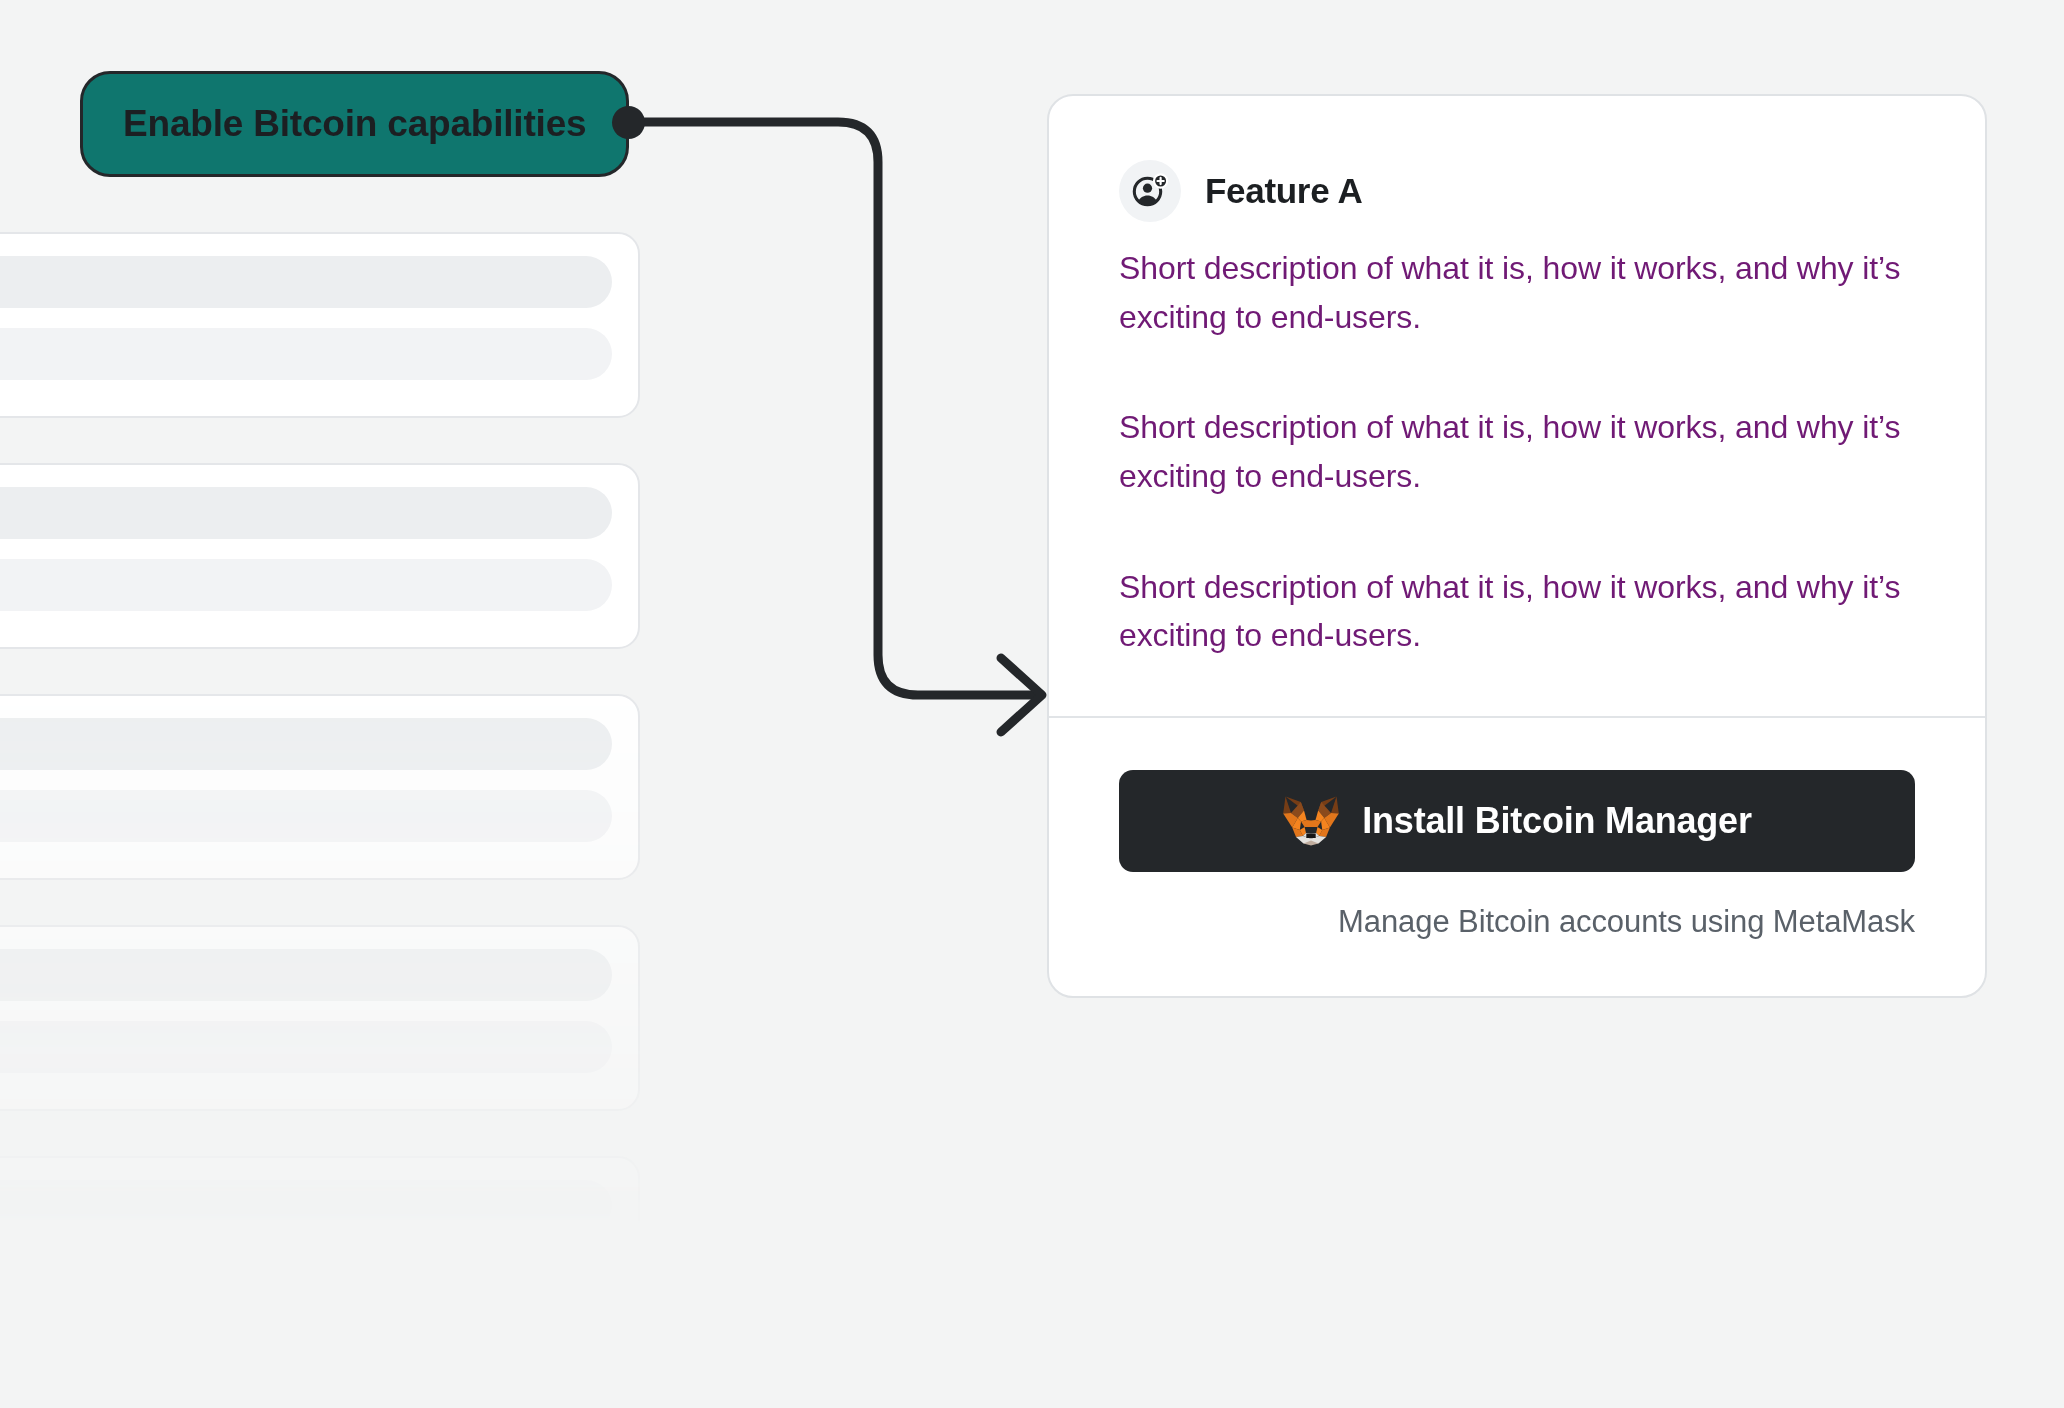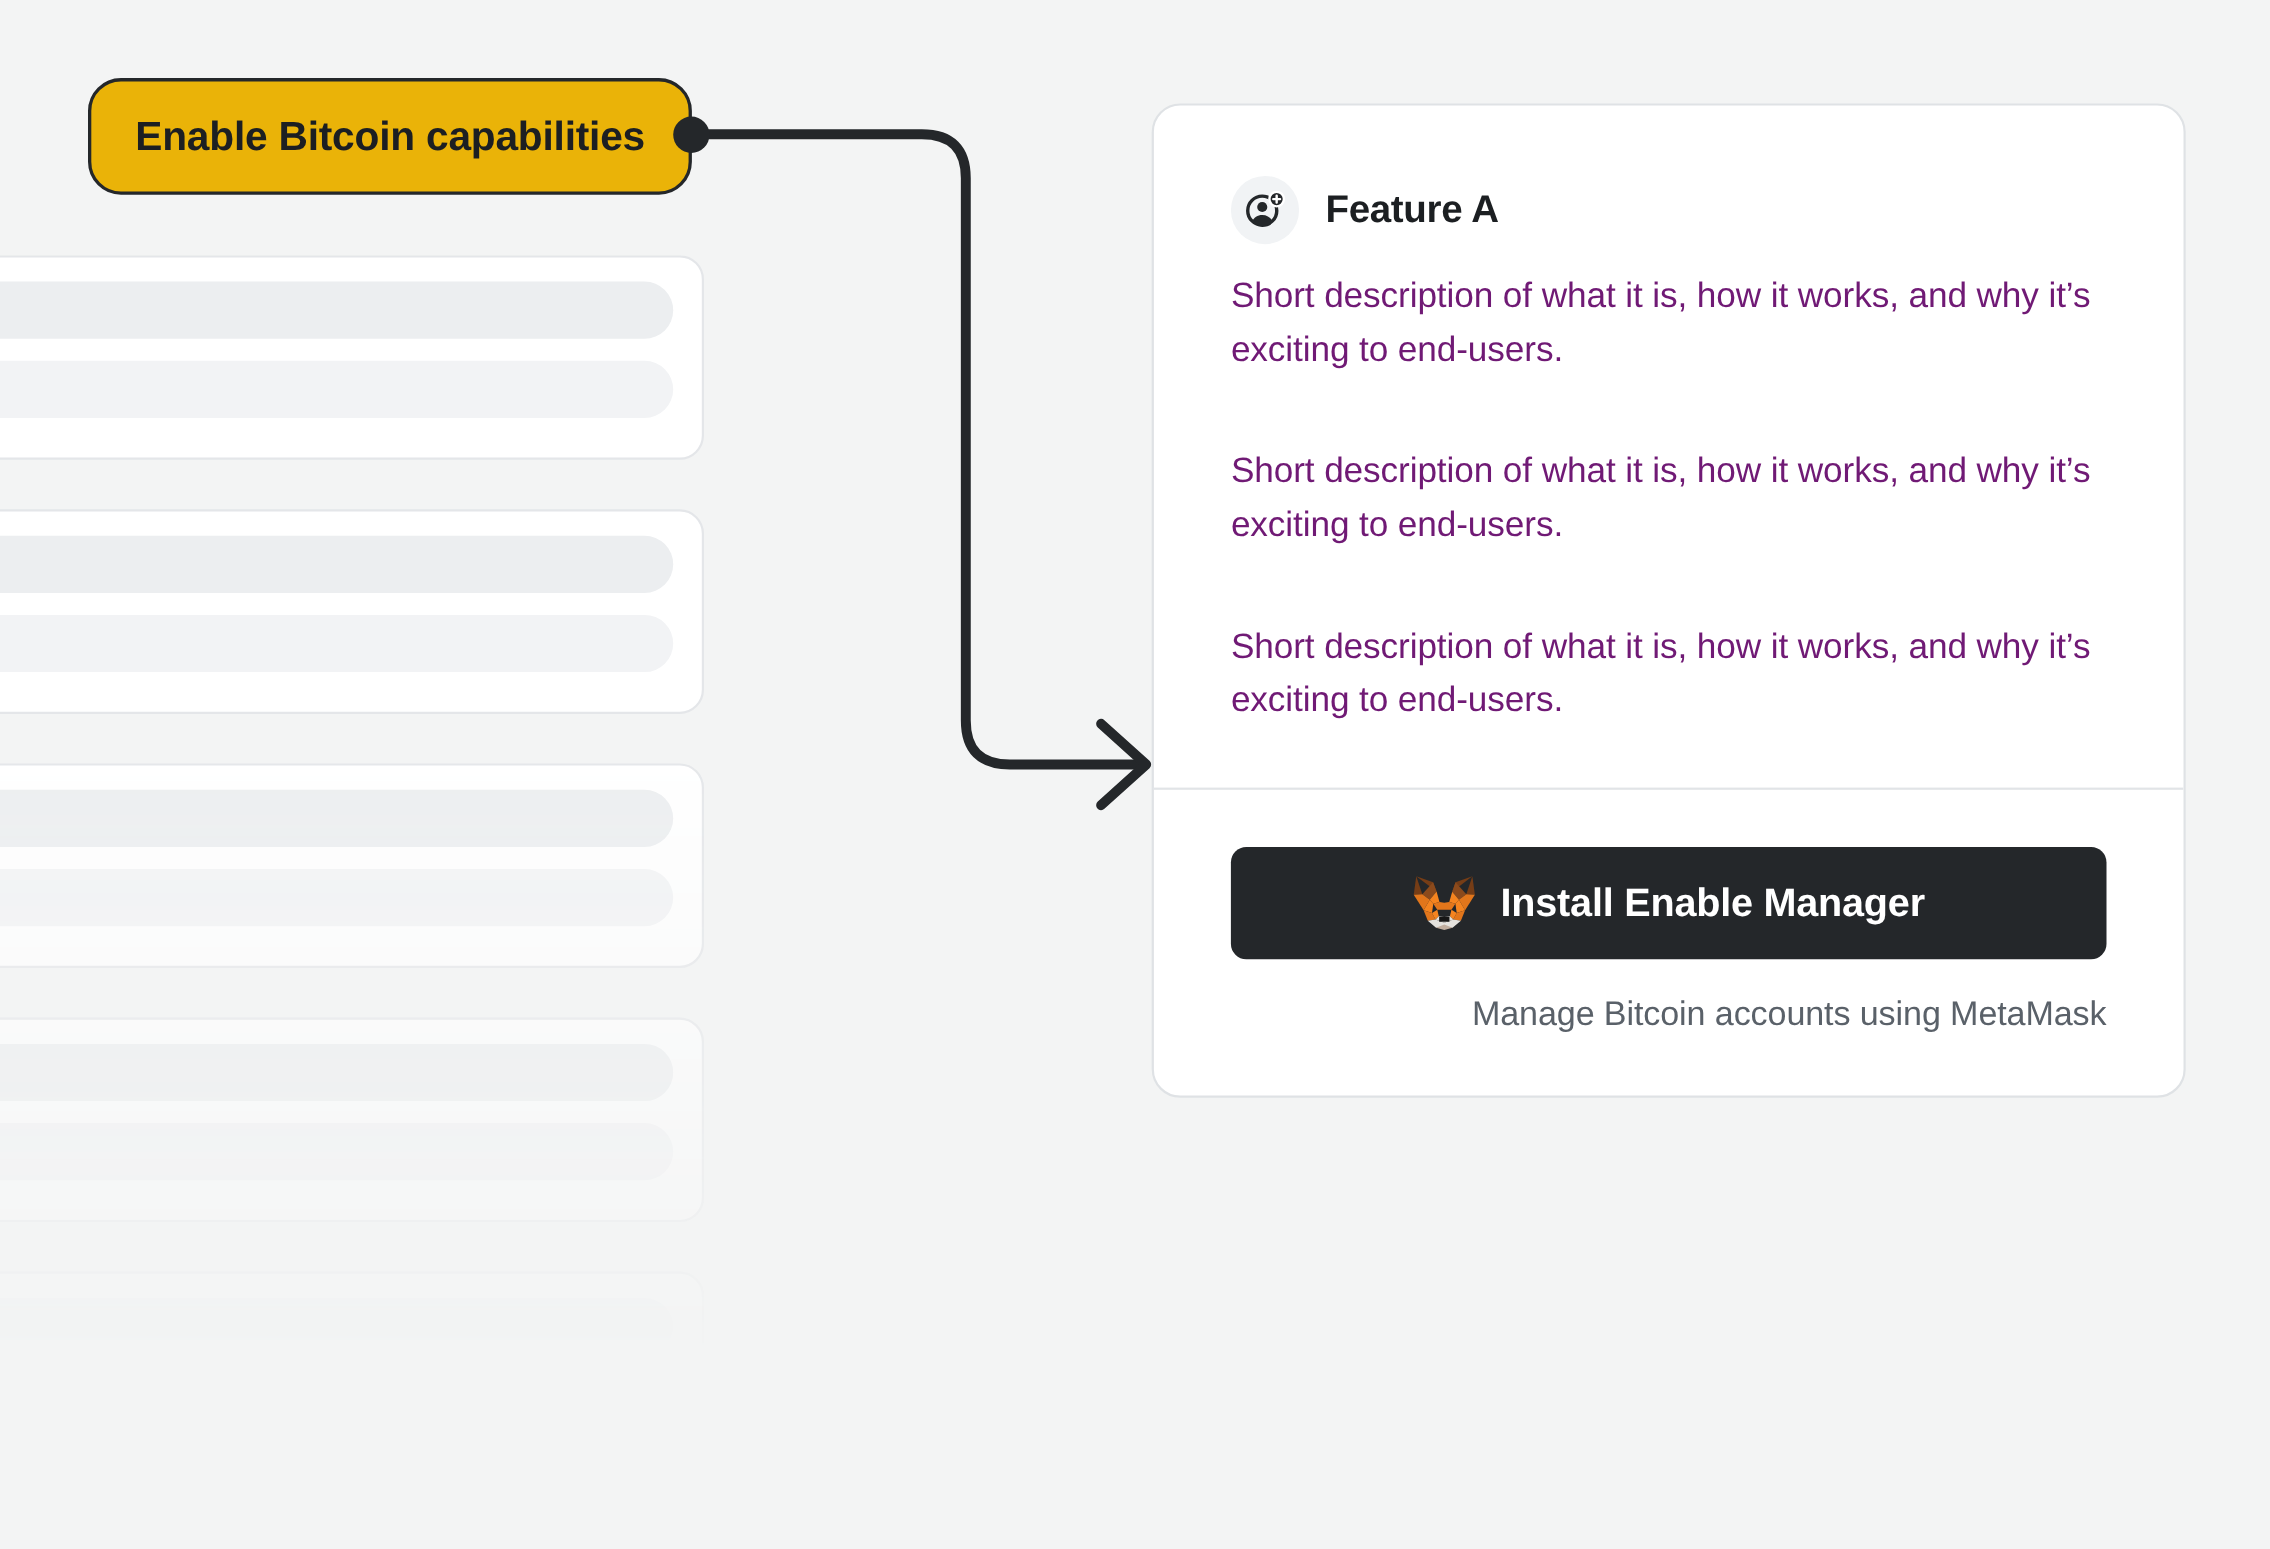--- a/index.html
+++ b/index.html
@@ -57,21 +57,21 @@
   
   #callout-pill {
     position: absolute;
     left: 80px;
     top: 71px;
     height: 106px;
     box-sizing: border-box;
     display: flex;
     align-items: center;
     padding: 0 40px;
-    background: #eab308;
+    background: #0f766e;
     border: 3px solid #24272a;
     border-radius: 30px;
     z-index: 3;
   }
   #callout-pill .pill-text {
     font-size: 37px;
     font-weight: 600;
     letter-spacing: -0.2px;
     color: #1c1f22;
     white-space: nowrap;
@@ -263,18 +263,18 @@
         <path d="M19.0 27.5 24.6 26.0 29.0 26.6 33.5 26.0 39.1 27.5 35.5 33.0 22.6 33.0 19.0 27.5Z" fill="#E2761B"></path>
         <path d="M10.2 33.5 17.8 36.0 21.0 42.0 14.0 43.0 10.2 33.5Z" fill="#E2761B"></path>
         <path d="M47.9 33.5 40.3 36.0 37.1 42.0 44.1 43.0 47.9 33.5Z" fill="#E2761B"></path>
         <path d="M17.8 36.0 22.6 33.0 24.0 39.0 21.0 42.0 17.8 36.0Z" fill="#F5841F"></path>
         <path d="M40.3 36.0 35.5 33.0 34.1 39.0 37.1 42.0 40.3 36.0Z" fill="#F5841F"></path>
         <path d="M21.0 42.0 24.0 39.0 29.0 39.6 34.1 39.0 37.1 42.0 29.0 44.8 21.0 42.0Z" fill="#E4E2DE"></path>
         <path d="M14.0 43.0 21.0 42.0 29.0 44.8 37.1 42.0 44.1 43.0 36.5 49.5 21.5 49.5 14.0 43.0Z" fill="#E4E2DE"></path>
         <path d="M24.3 39.4h9.4v4.6h-9.4z" fill="#161616"></path>
         <path d="M21.5 49.5 29.0 46.5 36.5 49.5 29.0 51.5 21.5 49.5Z" fill="#C0AD9E"></path>
       </svg>
-      <span class="btn-label">Install Enable Manager</span>
+      <span class="btn-label">Install Bitcoin Manager</span>
     </button>
     <div id="footer-caption">Manage Bitcoin accounts using MetaMask</div>
   </div>
 
 </div>
 
 </body></html>

